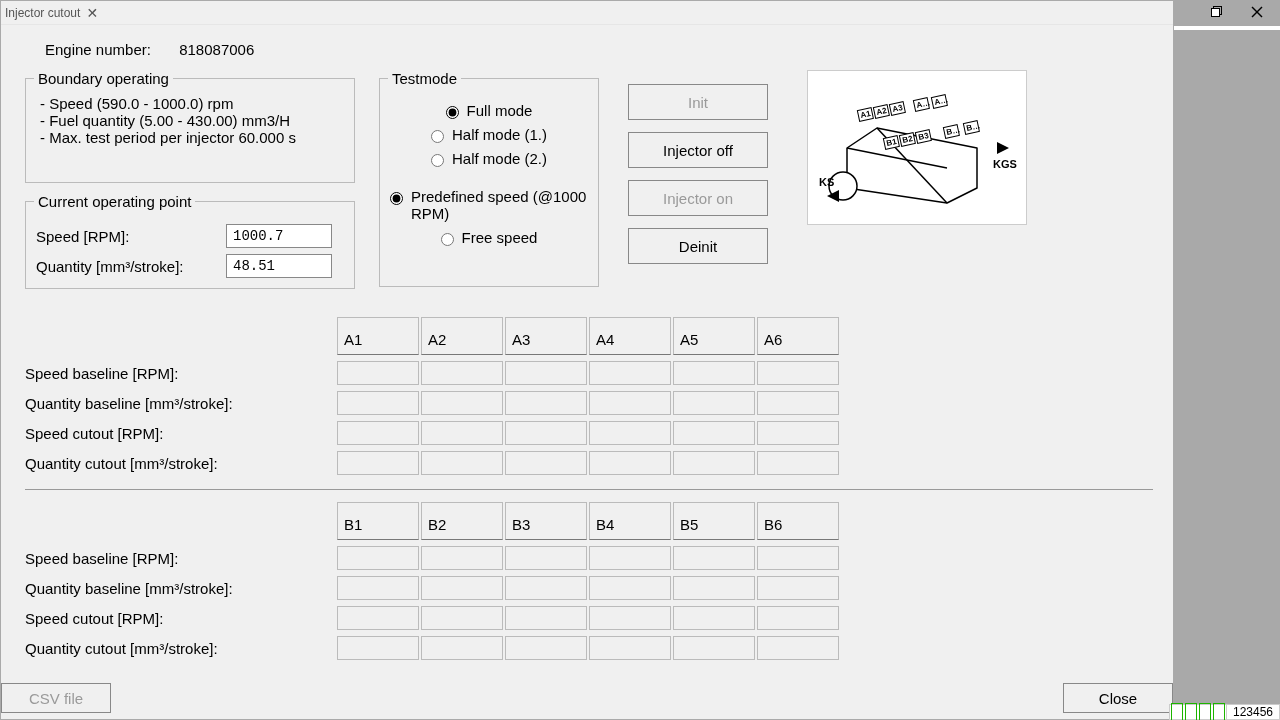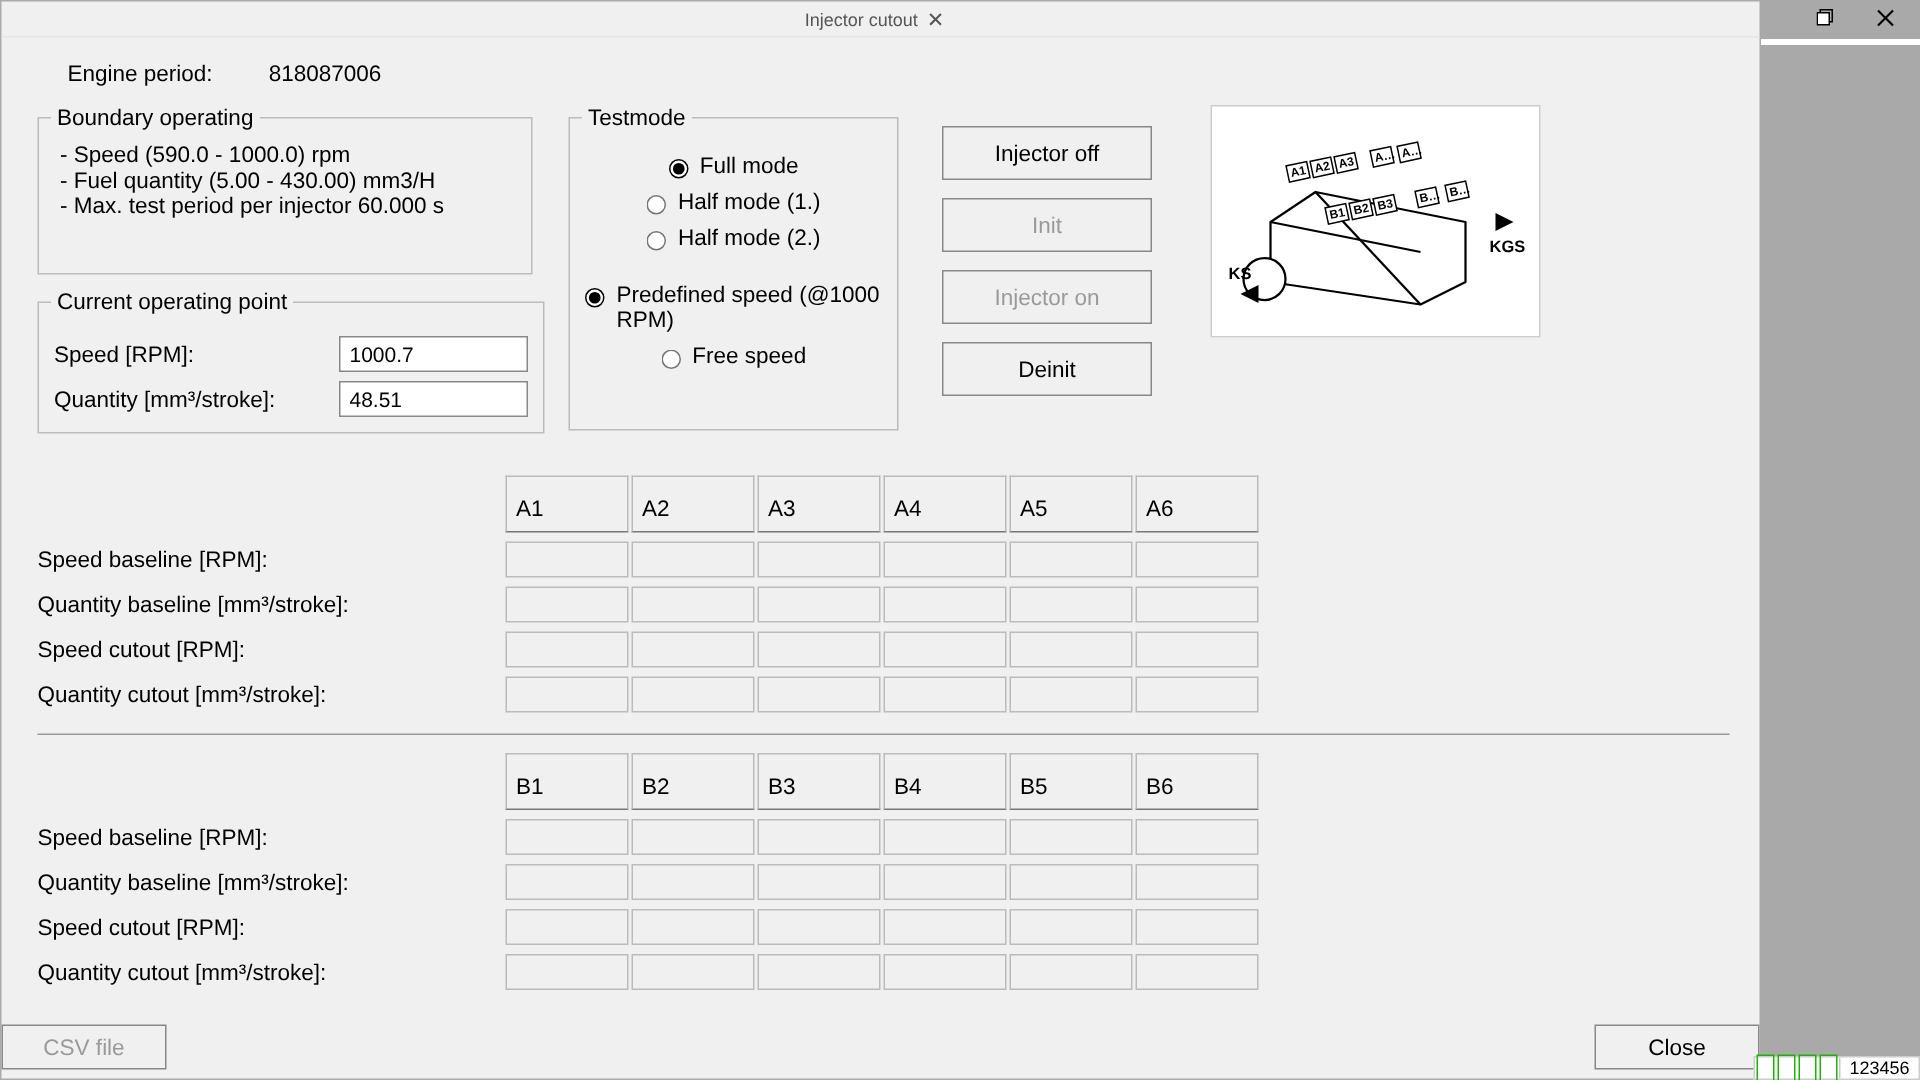--- a/index.html
+++ b/index.html
@@ -5,21 +5,21 @@
   * { box-sizing: border-box; margin: 0; padding: 0; }
   html, body { height: 100%; font-family: "Segoe UI", Arial, sans-serif; font-size: 14px; }
   body { background: #a9a9a9; position: relative; width: 1280px; height: 720px; overflow: hidden; }
 
   
   .outer-chrome { position: absolute; top: 0; right: 0; height: 24px; display:flex; align-items:center; gap:22px; padding:0 14px; background: transparent; }
   .outer-chrome span { width:18px; height:18px; display:inline-flex; align-items:center; justify-content:center; color:#000;}
   
   
   .dialog { position:absolute; left:0; top:0; width:1174px; height:720px; background:#f0f0f0; border:1px solid #aaa; display:flex; flex-direction:column; }
-  .titlebar { height:24px; display:flex; align-items:center; justify-content:center; padding:0 6px 0 4px; font-size:12px; color:#555; border-bottom:1px solid #e6e6e6;}
+  .titlebar { height:24px; display:flex; align-items:center; justify-content:flex-start; padding:0 6px 0 4px; font-size:12px; color:#555; border-bottom:1px solid #e6e6e6;}
   .titlebar .ttl { }
   .titlebar .close-x { font-size:14px; color:#555; padding:0 6px; cursor:default;}
   .dialog-body { flex:1; padding:10px 20px 10px 24px; position:relative; }
 
   
   .toprow { display:flex; gap:24px; }
   .leftcol { width:330px; }
   .midcol { width:220px; }
   .btncol { width:150px; display:flex; flex-direction:column; gap:12px; padding-top:14px; align-items:center;}
   .imgcol { flex:0 0 auto; margin-left:10px;}
@@ -27,21 +27,21 @@
   .engno { margin:6px 0 12px 20px; font-size:15px; }
   .engno .lbl { display:inline-block; width:130px;}
   
   fieldset.gb { border:1px solid #bbb; margin-bottom:10px; padding:8px 10px 10px 10px; position:relative; }
   fieldset.gb > legend { padding:0 4px; background:#f0f0f0; font-size:15px; margin-left:-2px;}
   .bc-list { font-size:15px; list-style:none; padding-left:4px;}
   .bc-list li::before { content:"- "; }
   
   .oprow { display:flex; align-items:center; margin-top:6px;}
   .oprow label { width:190px; font-size:15px;}
-  .oprow input { width:126px; height:24px; border:1px solid #888; background:#fff; padding:2px 6px; font-size:14px; font-family:Liberation Sans, sans-serif;}
+  .oprow input { width:106px; height:24px; border:1px solid #888; background:#fff; padding:2px 6px; font-size:14px; font-family:Liberation Mono, monospace;}
   
   .tm-opt { display:flex; align-items:flex-start; gap:8px; margin:7px 0; font-size:15px;justify-content:center;}
   .tm-opt input[type=radio]{ margin-top:4px; accent-color:#000;}
   .tm-sep { height:1px; background:transparent; margin:10px 0;}
   
   button.flat { width:140px; height:36px; background:#f0f0f0; border:1px solid #888; font-family:inherit; font-size:15px; cursor:default;}
   button.flat.disabled { color:#9a9a9a; }
   
   .imgbox { width:220px; height:155px; background:#fff; border:1px solid #ccc; display:flex; align-items:center; justify-content:center;}
   .imgbox svg { width:200px; height:140px;}
@@ -87,21 +87,21 @@
 
 <div class="dialog">
   <div class="titlebar">
     <span class="ttl">Injector cutout</span>
     <span class="close-x">✕</span>
   </div>
 
   <div class="dialog-body">
 
     <div class="engno">
-      <span class="lbl">Engine period:</span>
+      <span class="lbl">Engine number:</span>
       <span>818087006</span>
     </div>
 
     <div class="toprow">
 
       <div class="leftcol">
         <fieldset class="gb">
           <legend>Boundary operating</legend>
           <ul class="bc-list">
             <li>Speed (590.0 - 1000.0) rpm</li>
@@ -145,22 +145,22 @@
             <span>Predefined speed (@1000 RPM)</span>
           </label>
           <label class="tm-opt">
             <input type="radio" name="tm2" style="">
             <span>Free speed</span>
           </label>
         </fieldset>
       </div>
 
       <div class="btncol">
+        <button class="flat disabled">Init</button>
         <button class="flat">Injector off</button>
-        <button class="flat disabled">Init</button>
         <button class="flat disabled">Injector on</button>
         <button class="flat">Deinit</button>
       </div>
 
       <div class="imgcol">
         <div class="imgbox">
           <svg viewBox="0 0 200 140">
             <g stroke="#000" stroke-width="1.5" fill="none" stroke-linejoin="round">
               <polygon points="30,110 30,70 60,50 160,70 160,110 130,125 "></polygon>
               <line x1="60" y1="50" x2="130" y2="125"></line>

